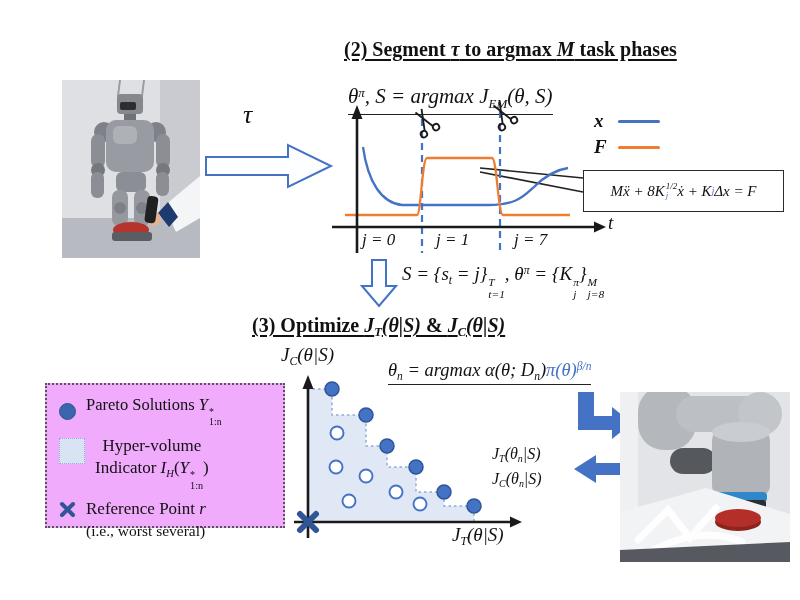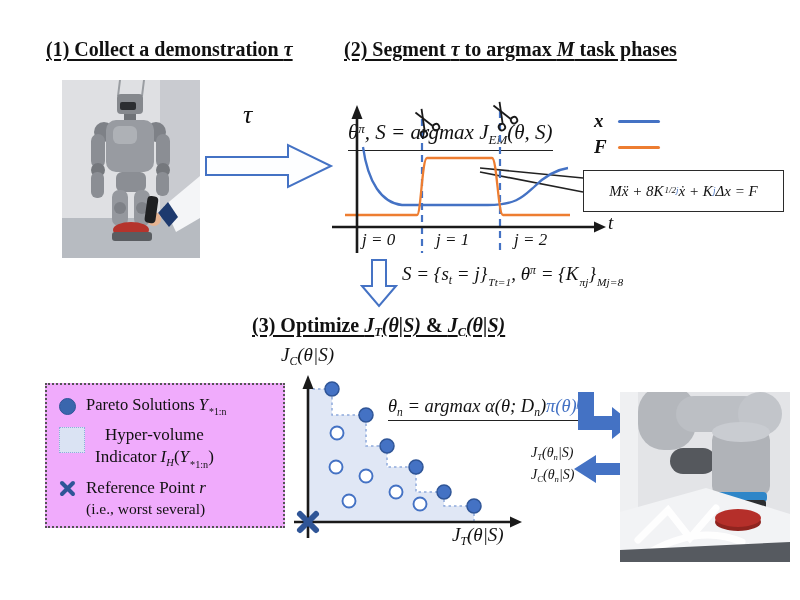--- a/index.html
+++ b/index.html
@@ -5,39 +5,36 @@
   html,body{margin:0;padding:0;background:#fff;}
   .stage{position:relative;width:800px;height:600px;background:#ffffff;overflow:hidden;
          font-family:"Liberation Serif",serif;color:#111;}
   .abs{position:absolute;}
   .title{font-weight:bold;font-size:20px;white-space:nowrap;text-decoration:underline;
          text-underline-offset:3px;}
   .it{font-style:italic;}
   .math{font-style:italic;white-space:nowrap;}
   .sb{font-size:0.62em;vertical-align:-0.35em;}
   .sp{font-size:0.62em;vertical-align:0.5em;}
-  .ss{display:inline-flex;flex-direction:row;align-items:flex-start;font-size:0.60em;
+  .ss{display:inline-flex;flex-direction:column;align-items:flex-start;font-size:0.60em;
       line-height:1.05;vertical-align:-0.50em;margin-left:1px;}
-  .underlined{border-bottom:1.6px solid #222;padding-bottom:2px;margin-top:36px;}
+  .underlined{border-bottom:1.6px solid #222;padding-bottom:2px;}
   .blue{color:#4472C4;}
   .eq-box{border:1.6px solid #2b2b2b;background:#fff;display:flex;align-items:center;
           justify-content:center;font-size:15px;}
   .legend-row{display:flex;align-items:center;gap:10px;}
   .plot-legend-line{width:42px;height:3px;border-radius:2px;}
   .phase-label{font-style:italic;font-size:17px;white-space:nowrap;}
-  .out-label{font-style:italic;font-size:14px;white-space:nowrap;line-height:1.55;margin-left:39px;}
+  .out-label{font-style:italic;font-size:16px;white-space:nowrap;line-height:1.55;}
 </style>
 </head>
 <body>
 
 <div class="stage">
 
-  <div class="abs title" style="left:46px;top:38px;">
-    <span>(1) Collect a demonstration </span><span class="it">τ</span>
-  </div>
 
   <div class="abs title" style="left:344px;top:38px;">
     <span>(2) Segment </span><span class="it">τ</span><span> to argmax </span><span class="it">M</span><span> task phases</span>
   </div>
 
   <svg class="abs" style="left:62px;top:80px;" width="138" height="178" viewBox="0 0 138 178">
     <rect width="138" height="178" fill="#dfe0e3"></rect>
     <rect x="98" width="40" height="178" fill="#c9cbd0"></rect>
     <rect x="0" y="138" width="138" height="40" fill="#b7bbc1"></rect>
     <line x1="58" y1="0" x2="56" y2="16" stroke="#9a9da2" stroke-width="2"></line>
@@ -120,21 +117,21 @@
     <div class="legend-row" style="height:26px;">
       <span class="math" style="font-size:19px;font-weight:bold;width:14px;">F</span>
       <span class="plot-legend-line" style="background:#ED7D31;"></span>
     </div>
   </div>
 
   <div class="abs math" style="left:608px;top:212px;font-size:19px;">t</div>
 
   <div class="abs phase-label" style="left:362px;top:230px;">j = 0</div>
   <div class="abs phase-label" style="left:436px;top:230px;">j = 1</div>
-  <div class="abs phase-label" style="left:514px;top:230px;">j = 2</div>
+  <div class="abs phase-label" style="left:514px;top:230px;">j = 7</div>
 
   <div class="abs eq-box math" style="left:583px;top:170px;width:199px;height:40px;">
     <span>Mẍ + 8K</span>
       <span class="ss">
         <span>1/2</span>
         <span class="blue">j</span>
       </span>
       <span>ẋ + K</span>
       <span class="sb blue">j</span>
       <span>Δx = F</span>

